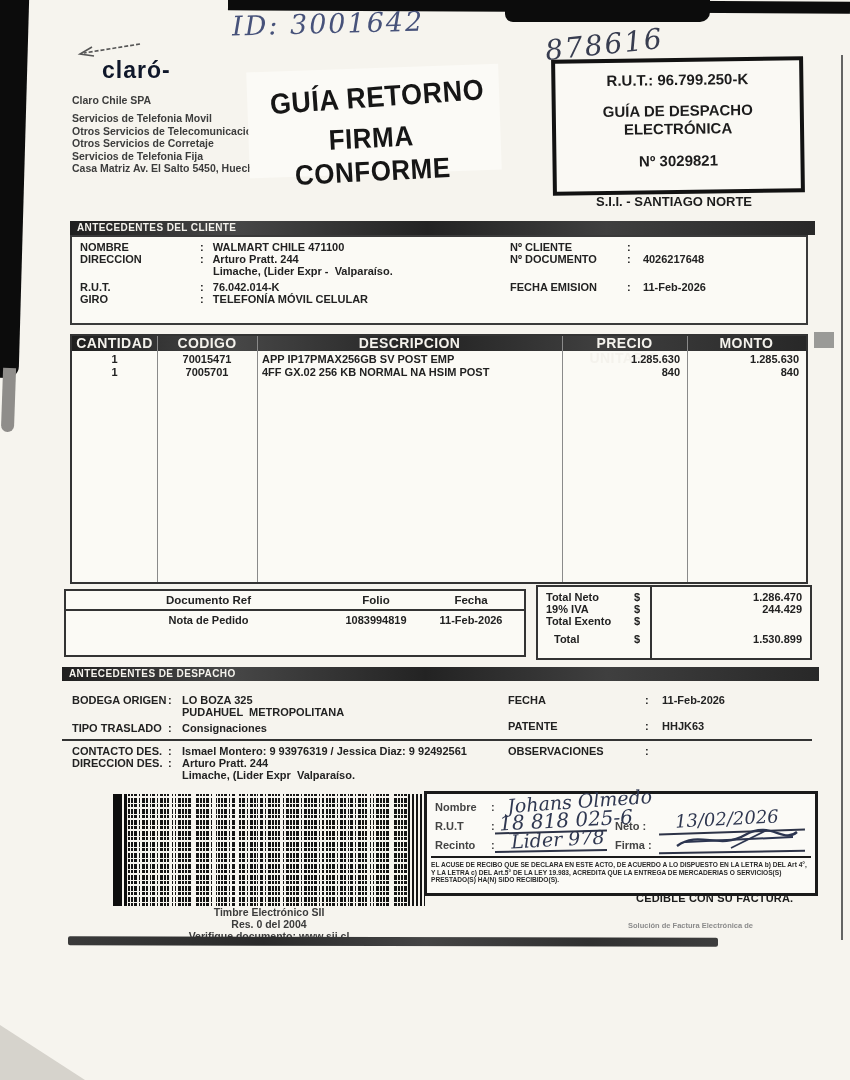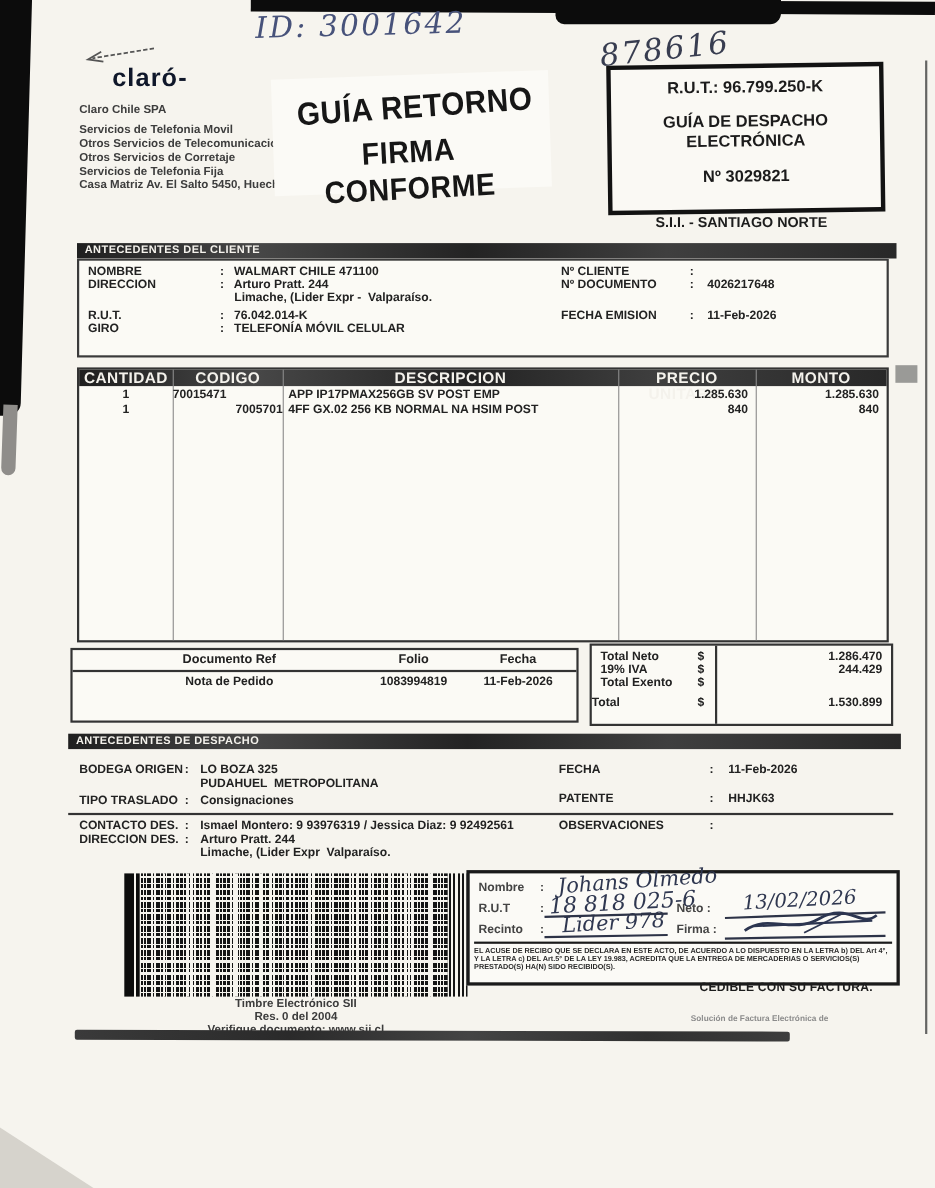--- a/index.html
+++ b/index.html
@@ -98,27 +98,27 @@
       <span class="abs cell-h" style="left:185px;width:305px;">DESCRIPCION</span>
       <span class="abs cell-h" style="left:490px;width:125px;">PRECIO UNITARIO</span>
       <span class="abs cell-h" style="left:615px;width:119px;">MONTO</span>
     </div>
     <div class="colsep" style="left:85px;"></div>
     <div class="colsep" style="left:185px;"></div>
     <div class="colsep" style="left:490px;"></div>
     <div class="colsep" style="left:615px;"></div>
 
     <span class="abs val" style="left:0;top:17px;width:85px;text-align:center;">1</span>
-    <span class="abs val" style="left:85px;top:17px;width:100px;">70015471</span>
+    <span class="abs val" style="left:85px;top:17px;width:100px;text-align:center;">70015471</span>
     <span class="abs val" style="left:190px;top:17px;">APP IP17PMAX256GB SV POST EMP</span>
     <span class="abs val" style="left:490px;top:17px;width:118px;text-align:right;">1.285.630</span>
     <span class="abs val" style="left:615px;top:17px;width:112px;text-align:right;">1.285.630</span>
 
     <span class="abs val" style="left:0;top:30px;width:85px;text-align:center;">1</span>
-    <span class="abs val" style="left:85px;top:30px;width:100px;text-align:right;">7005701</span>
+    <span class="abs val" style="left:85px;top:30px;width:100px;text-align:center;">7005701</span>
     <span class="abs val" style="left:190px;top:30px;">4FF GX.02 256 KB NORMAL NA HSIM POST</span>
     <span class="abs val" style="left:490px;top:30px;width:118px;text-align:right;">840</span>
     <span class="abs val" style="left:615px;top:30px;width:112px;text-align:right;">840</span>
   </div>
   <div class="abs" style="left:814px;top:332px;width:20px;height:16px;background:#9a9a97;"></div>
 
   <div class="abs boxed" style="left:64px;top:589px;width:458px;height:64px;border-color:#333;">
     <span class="abs lbl" style="left:60px;top:3px;width:165px;text-align:center;font-size:11.5px;">Documento Ref</span>
     <span class="abs lbl" style="left:255px;top:3px;width:110px;text-align:center;font-size:11.5px;">Folio</span>
     <span class="abs lbl" style="left:360px;top:3px;width:90px;text-align:center;font-size:11.5px;">Fecha</span>
@@ -132,21 +132,21 @@
     <div class="abs" style="left:112px;top:0;bottom:0;width:2px;background:#333;"></div>
     <span class="abs lbl" style="left:8px;top:4px;">Total Neto</span>
     <span class="abs lbl" style="left:96px;top:4px;">$</span>
     <span class="abs val" style="left:120px;top:4px;width:144px;text-align:right;">1.286.470</span>
     <span class="abs lbl" style="left:8px;top:16px;">19% IVA</span>
     <span class="abs lbl" style="left:96px;top:16px;">$</span>
     <span class="abs val" style="left:120px;top:16px;width:144px;text-align:right;">244.429</span>
     <span class="abs lbl" style="left:8px;top:28px;">Total Exento</span>
     <span class="abs lbl" style="left:96px;top:28px;">$</span>
     <span class="abs val" style="left:120px;top:28px;width:144px;text-align:right;"></span>
-    <span class="abs lbl" style="left:0;top:46px;">Total</span>
+    <span class="abs lbl" style="left:16px;top:46px;">Total</span>
     <span class="abs lbl" style="left:96px;top:46px;">$</span>
     <span class="abs val" style="left:120px;top:46px;width:144px;text-align:right;">1.530.899</span>
   </div>
 
   <div class="abs barhead" style="left:62px;top:667px;width:750px;height:14px;">ANTECEDENTES DE DESPACHO</div>
 
   <span class="abs lbl" style="left:72px;top:694px;">BODEGA ORIGEN</span>
   <span class="abs lbl" style="left:168px;top:694px;">:</span>
   <span class="abs val" style="left:182px;top:694px;">LO BOZA 325</span>
   <span class="abs val" style="left:182px;top:706px;">PUDAHUEL  METROPOLITANA</span>

